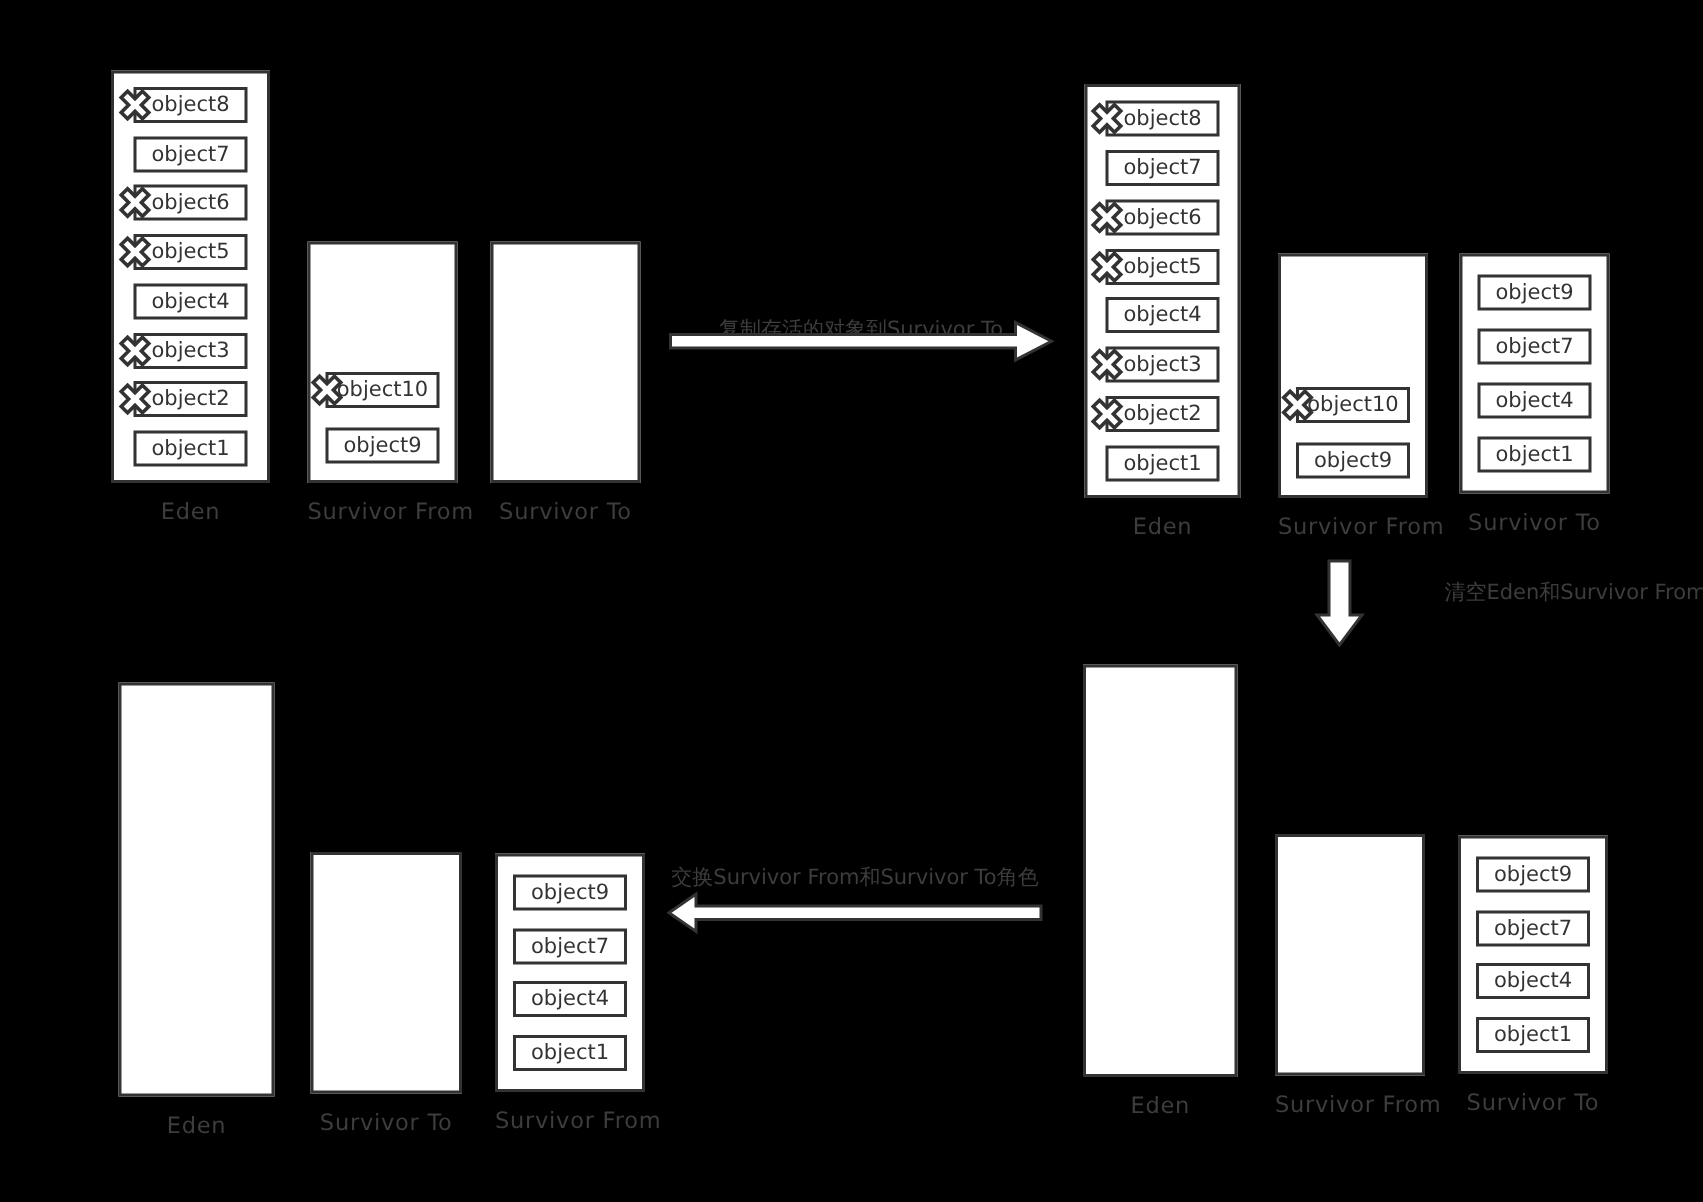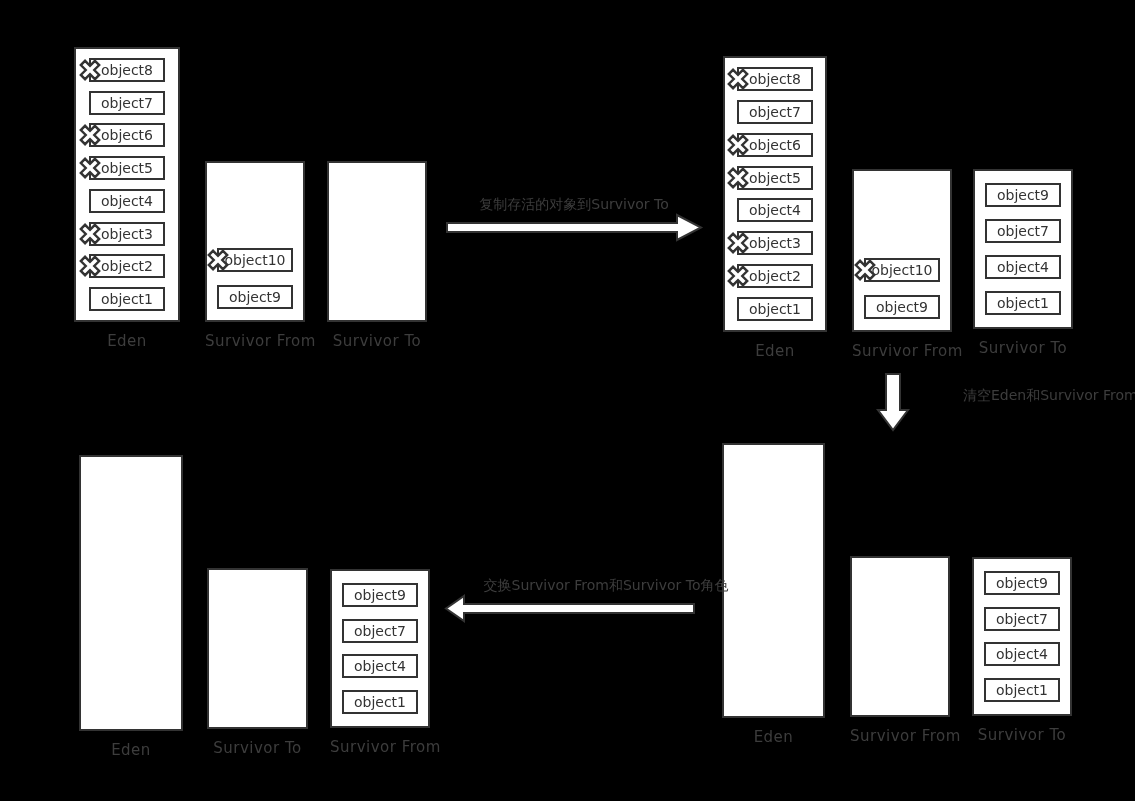--- a/index.html
+++ b/index.html
@@ -254,26 +254,26 @@
       <div class="obj">
         <span>object4</span>
       </div>
       <div class="obj">
         <span>object1</span>
       </div>
     </div>
   <div class="region-label">Survivor From</div>
 </div>
 
-<div class="arrow-label center" style="left:443px; top:196px; width:262px;">复制存活的对象到Survivor To</div>
+<div class="arrow-label center" style="left:443px; top:212px; width:262px;text-decoration:underline;">复制存活的对象到Survivor To</div>
 <svg class="arrow" style="left:445px; top:210px;" width="258" height="35" viewBox="0 0 258 35">
   <polygon points="2,13 232,13 232,5 256,17.5 232,30 232,22 2,22"></polygon>
 </svg>
 
 <svg class="arrow" style="left:876px; top:372px;" width="34" height="60" viewBox="0 0 34 60">
   <polygon points="10,2 24,2 24,38 32,38 17,58 2,38 10,38"></polygon>
 </svg>
 <div class="arrow-label" style="left:963px; top:387px;">清空Eden和Survivor From</div>
 
-<div class="arrow-label center" style="left:440px; top:577px; width:260px;margin-left:36px;">交换Survivor From和Survivor To角色</div>
+<div class="arrow-label center" style="left:440px; top:577px; width:260px;">交换Survivor From和Survivor To角色</div>
 <svg class="arrow" style="left:444px; top:590px;" width="252" height="36" viewBox="0 0 252 36">
   <polygon points="250,14 20,14 20,6 2,18.5 20,31 20,23 250,23"></polygon>
 </svg>
 
 </body></html>

